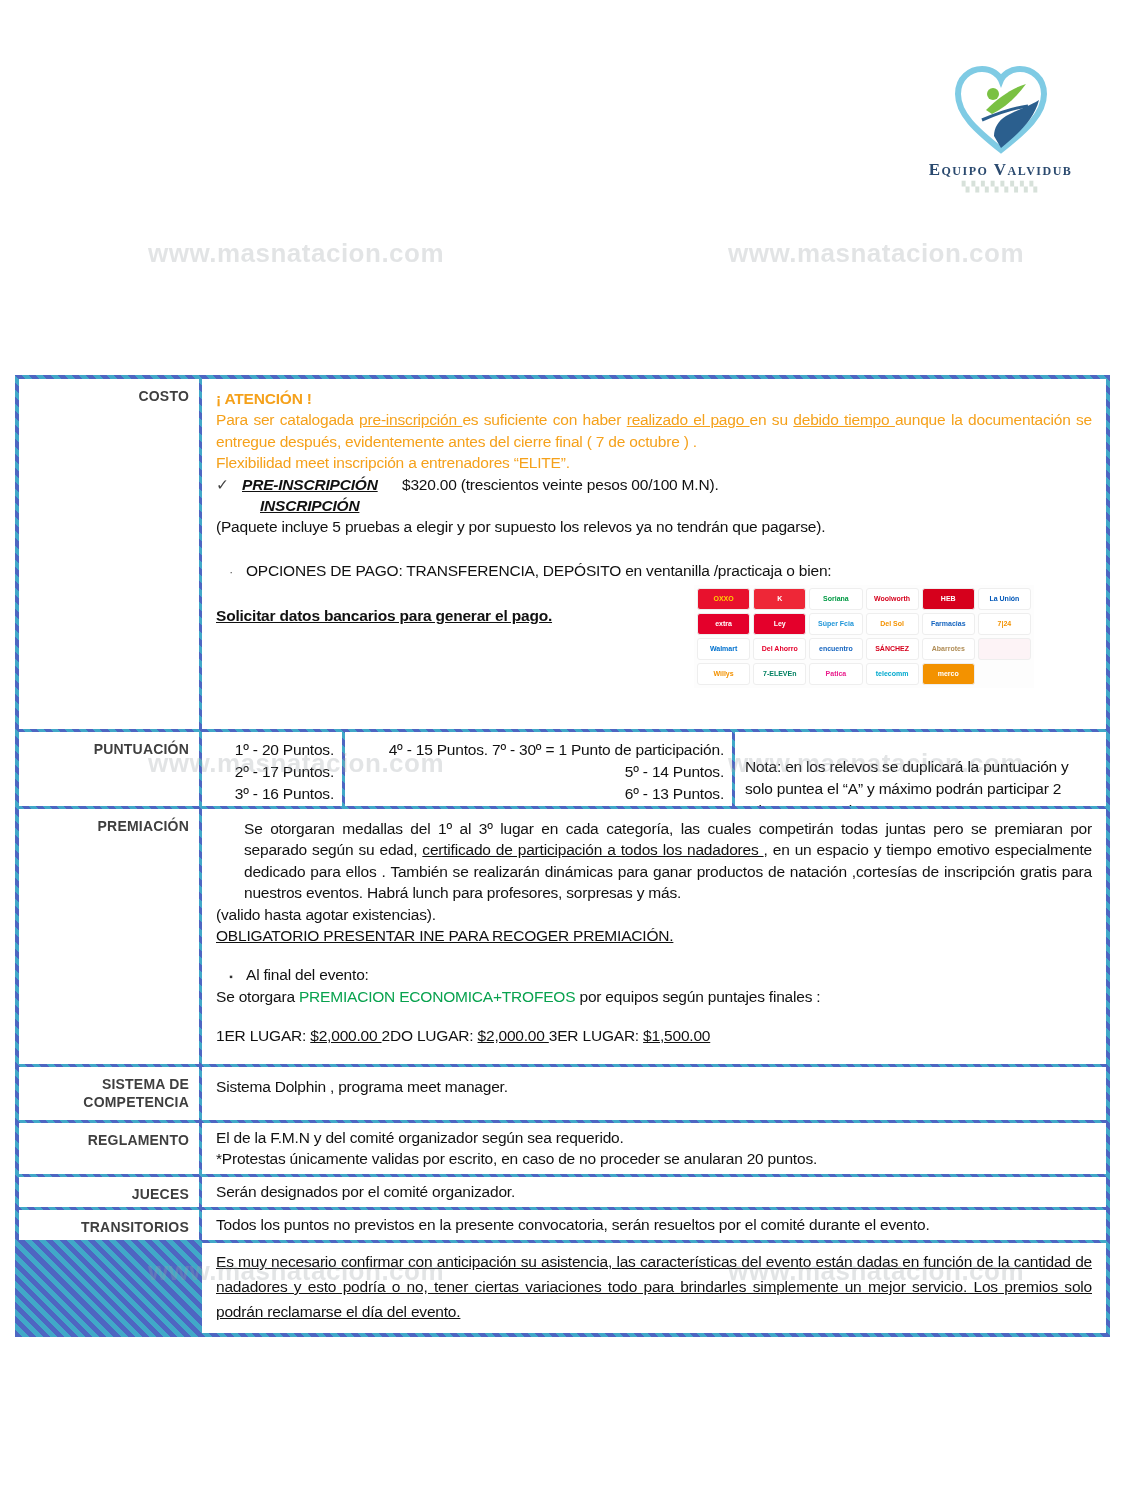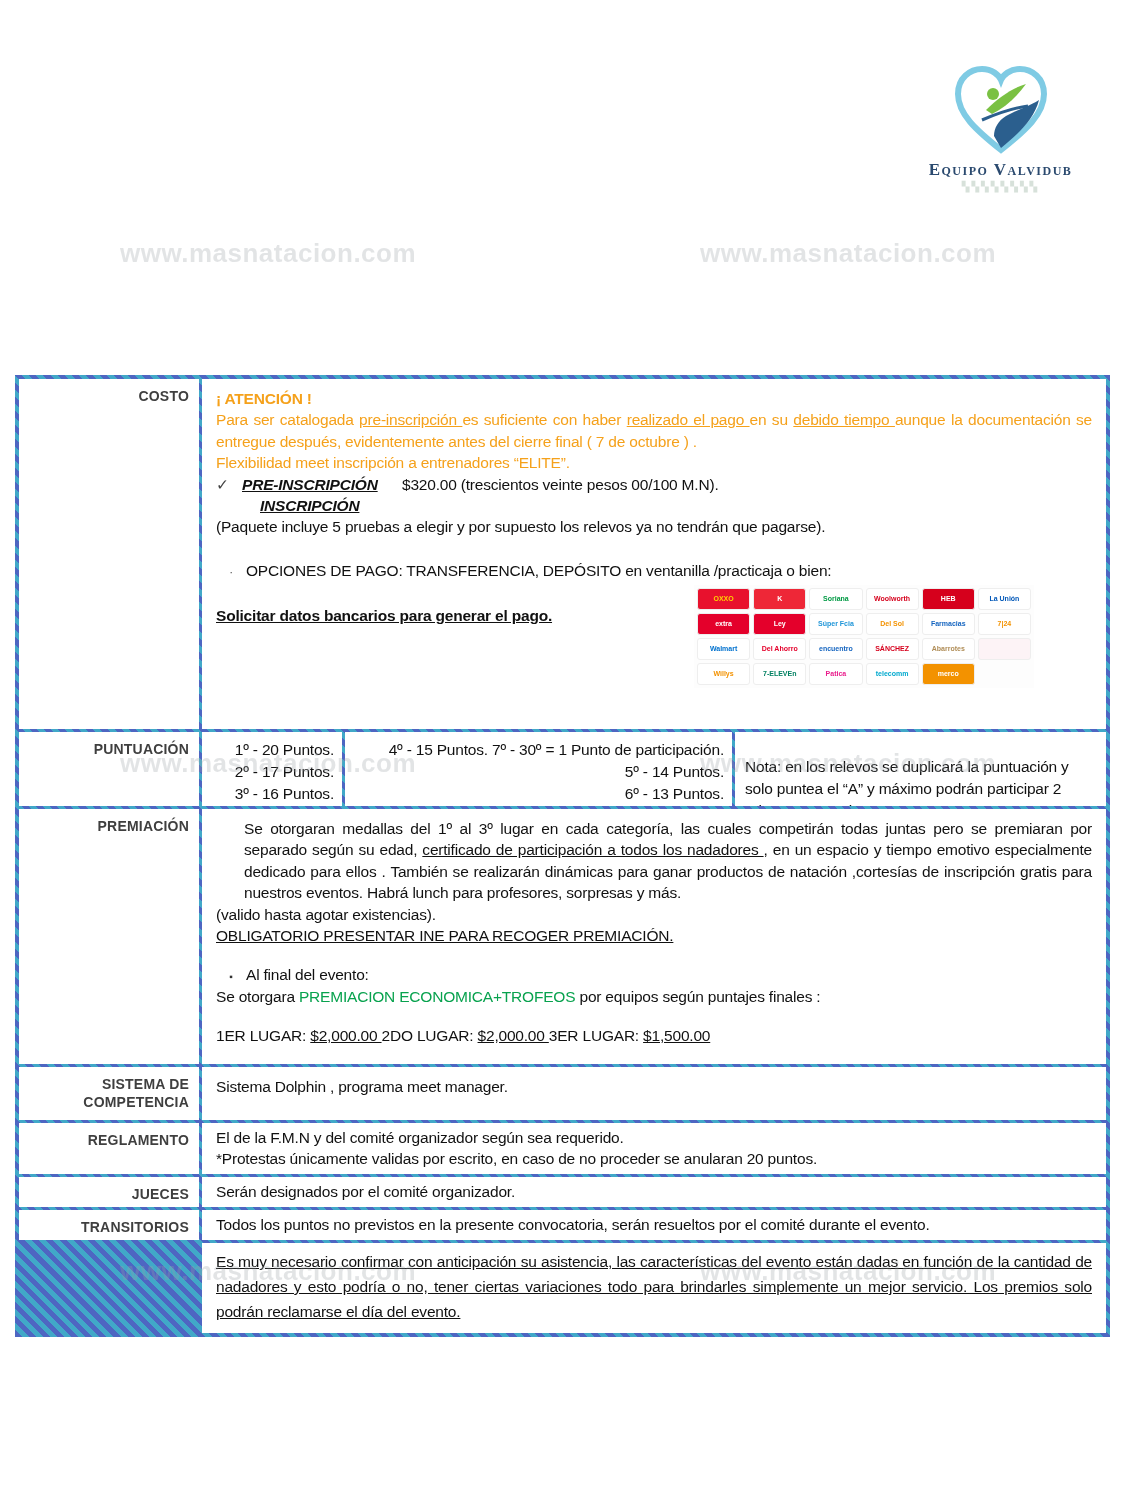--- a/index.html
+++ b/index.html
@@ -9,21 +9,21 @@
   
   .brand{position:absolute;top:58px;right:22px;width:205px;text-align:center;}
   .brand svg{display:block;margin:0 auto;}
   .brand-name{font-family:"Liberation Serif",serif;color:#2b4a6f;font-size:17px;
               letter-spacing:1.5px;font-variant:small-caps;font-weight:600;margin-top:2px;}
   .brand-ghost{color:rgba(140,170,150,.35);font-size:10px;letter-spacing:2px;
                filter:blur(.6px);margin-top:1px;}
 
   
   .wm{position:absolute;z-index:30;pointer-events:none;color:#9aa0a6;opacity:.28;
-      font-weight:700;font-size:26px;letter-spacing:.5px;white-space:nowrap;}
+      font-weight:700;font-size:26px;letter-spacing:.5px;white-space:nowrap;margin-left:28px;}
 
   
   .doc-table{position:absolute;left:15px;top:375px;width:1095px;box-sizing:border-box;
      display:grid;grid-template-columns:180px 140px 387px 1fr;
      grid-template-rows:350px 74px 255px 53px 51px 30px 30px 90px;
      gap:3px;padding:4px;
      background:repeating-linear-gradient(45deg,#4e66c2 0,#4e66c2 5px,#41a8c8 5px,#41a8c8 10px);}
   .cell{background:#fff;box-sizing:border-box;overflow:hidden;}
   .lbl{padding:8px 10px;font-size:14px;font-weight:600;color:#3f3f3f;letter-spacing:.2px;line-height:1.3;text-align:right;}
   .ct{padding:9px 14px;font-size:15.5px;line-height:1.38;}

